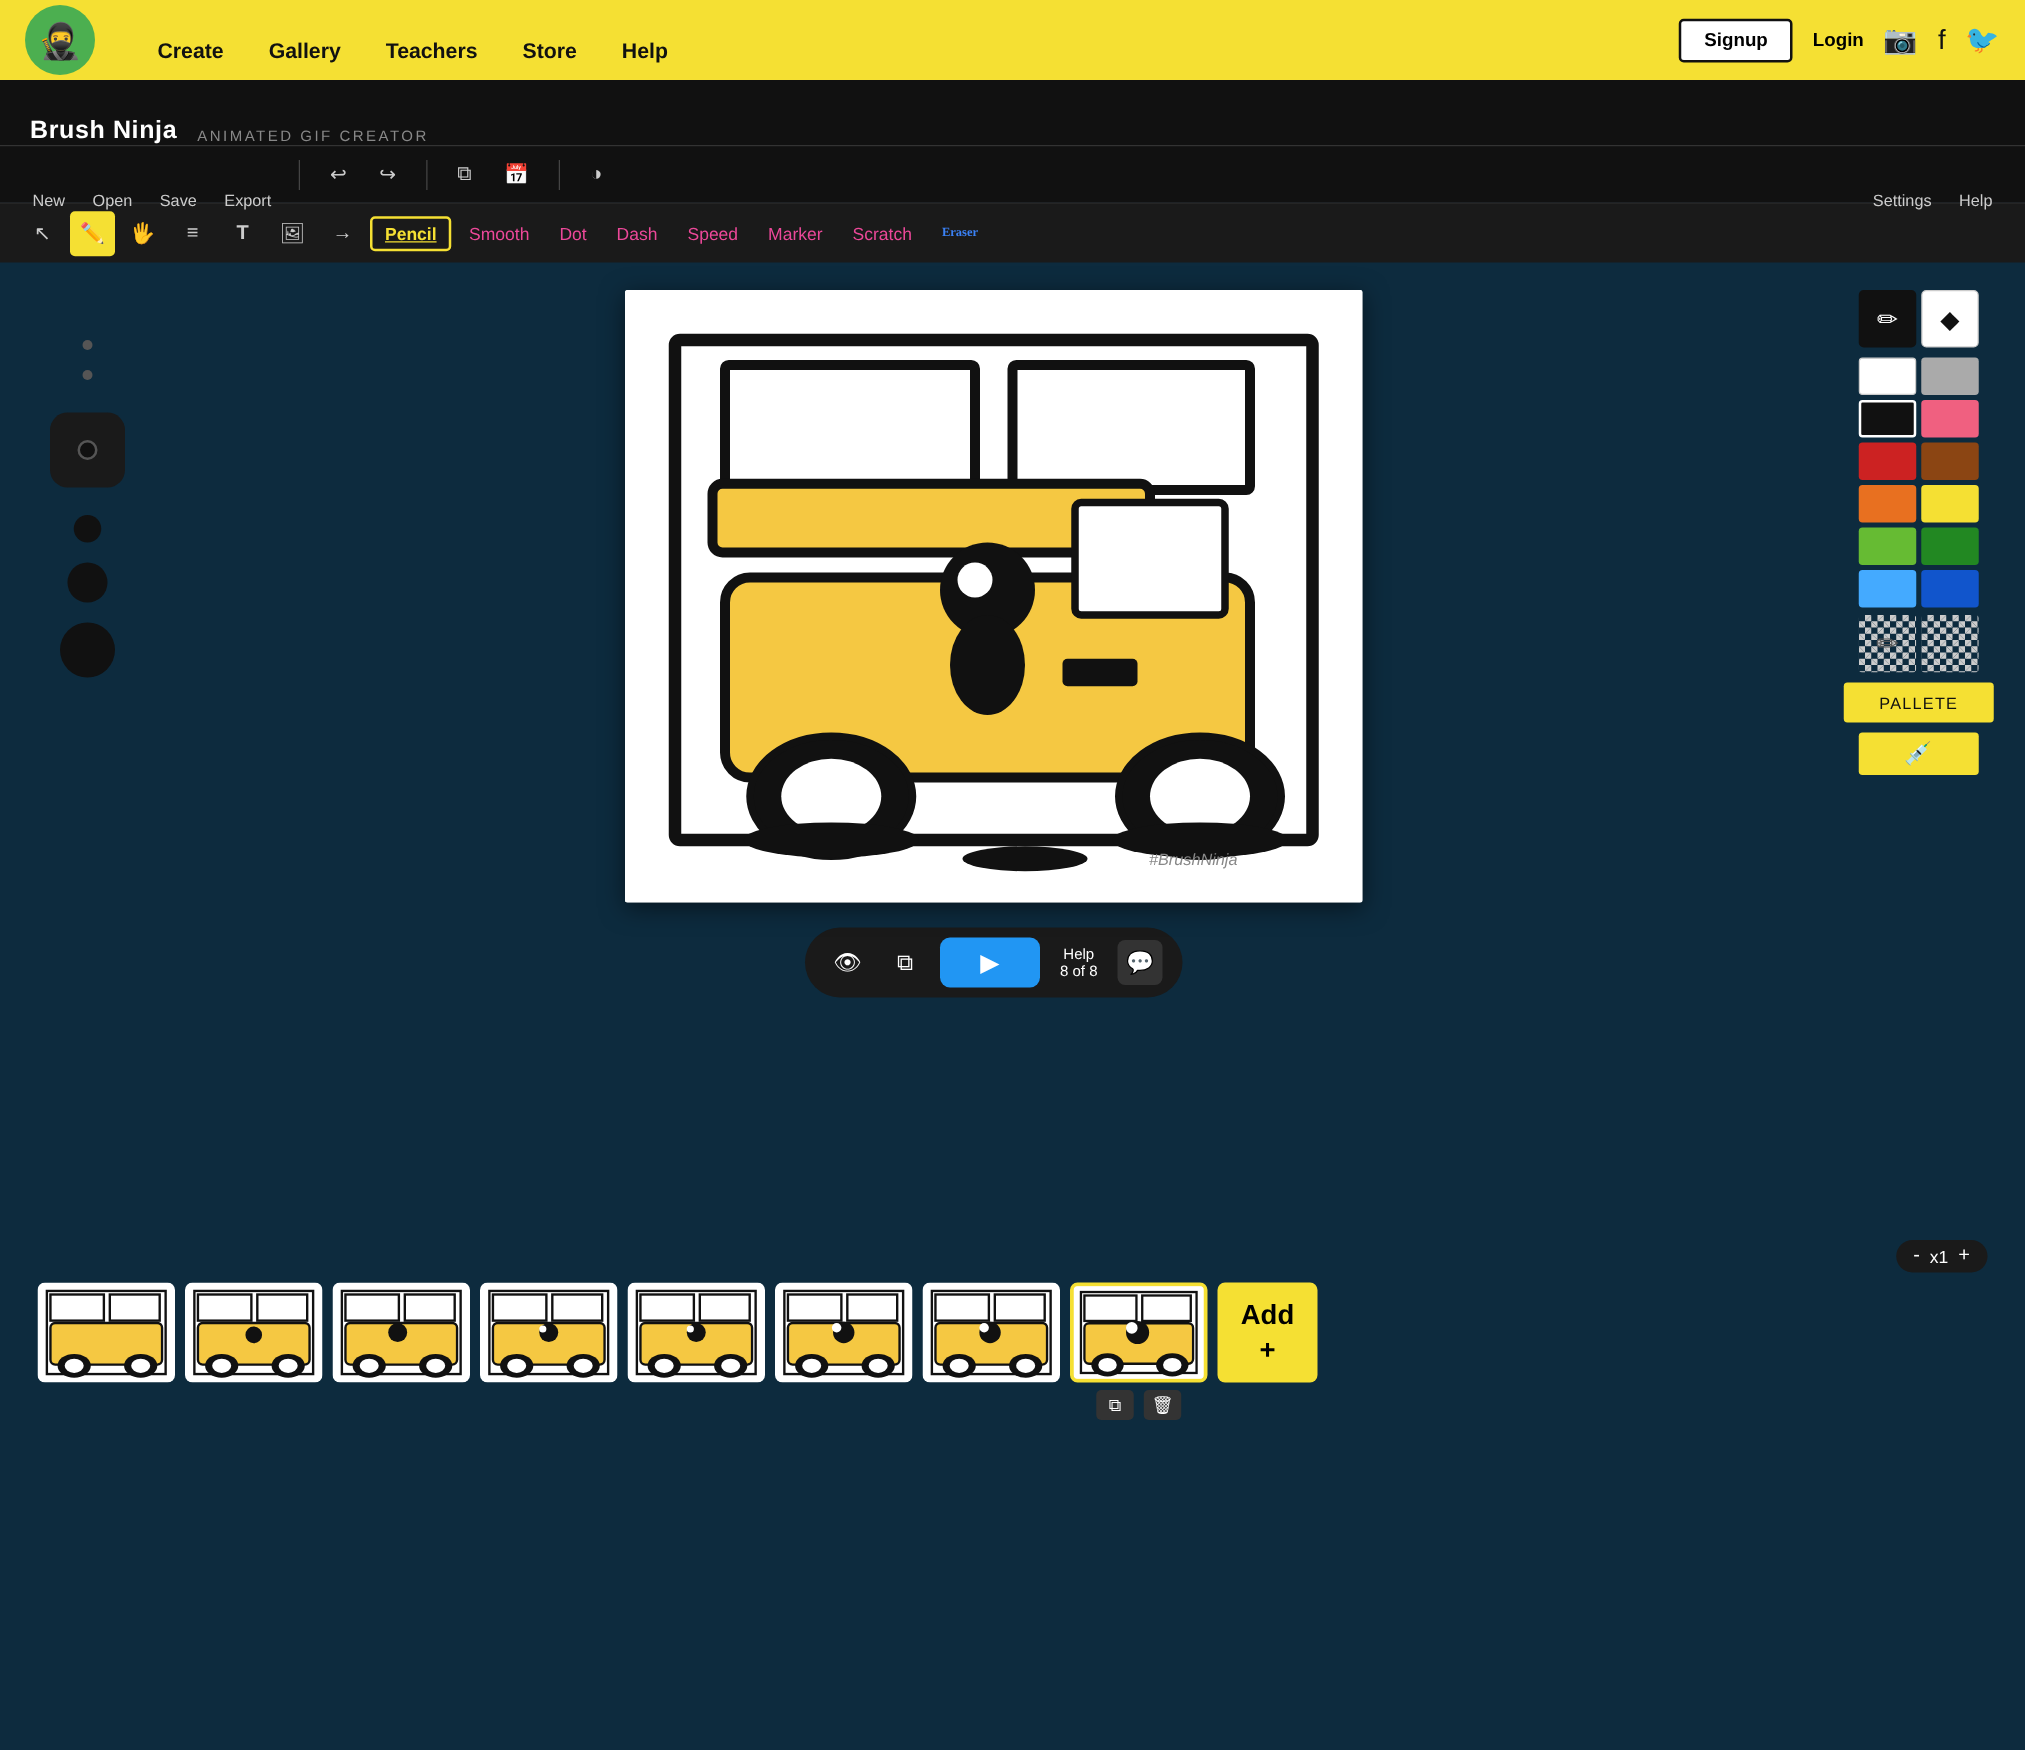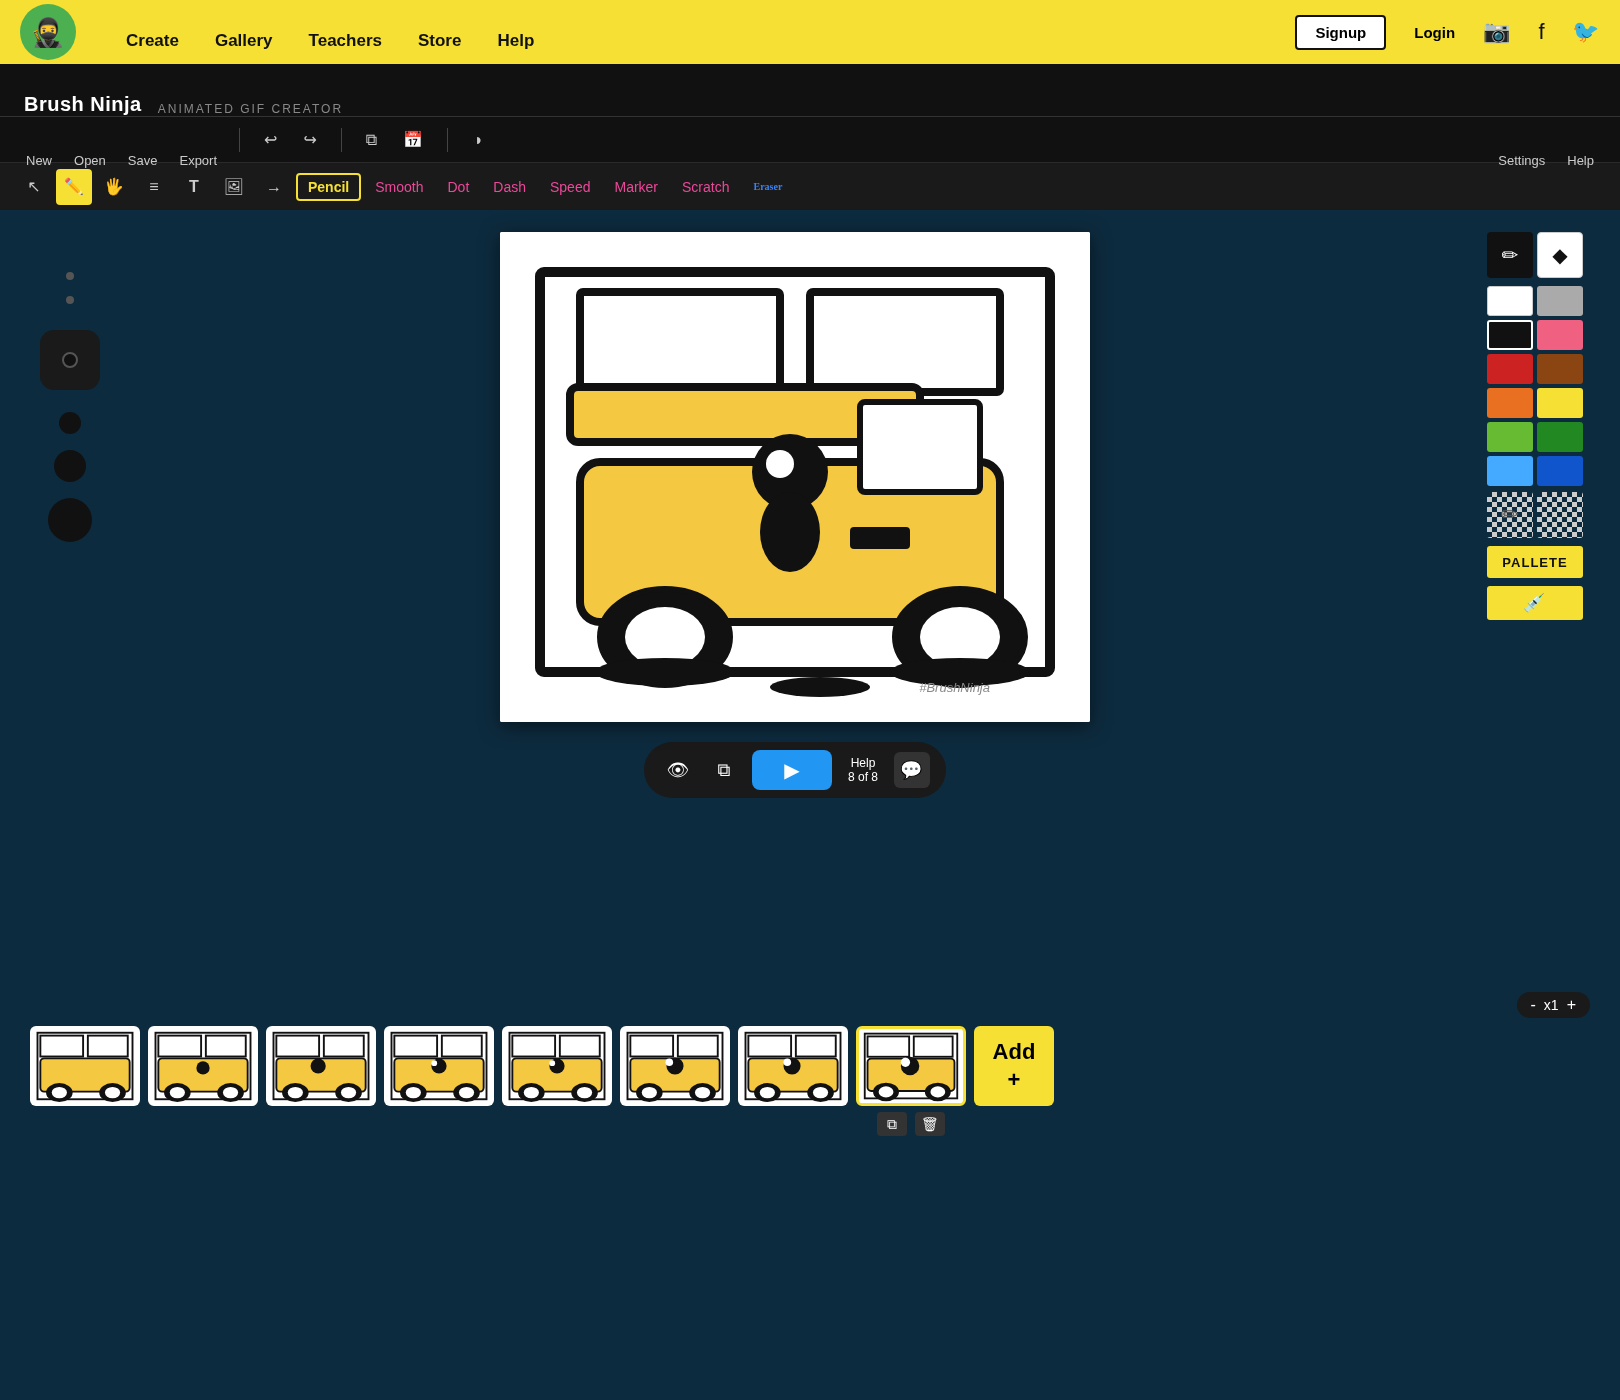--- a/index.html
+++ b/index.html
@@ -39,21 +39,21 @@
     .nav-link {
       font-size: 17px;
       font-weight: 600;
       color: #111;
       cursor: pointer;
       text-decoration: none;
     }
     .nav-right {
       display: flex;
       align-items: center;
-      gap: 28px;
+      gap: 16px;
     }
     .btn-signup {
       border: 2px solid #111;
       background: white;
       padding: 7px 18px;
       font-size: 15px;
       font-weight: 700;
       border-radius: 4px;
       cursor: pointer;
     }
@@ -162,20 +162,21 @@
       cursor: pointer;
       padding: 4px 10px;
       border-radius: 4px;
       border: none;
       background: transparent;
     }
     .brush-tool-label.active {
       color: #f5e033;
       border: 2px solid #f5e033;
       font-weight: 700;
+      text-decoration: underline;
     }
     .eraser-btn {
       font-size: 10px;
       color: #3b82f6;
       cursor: pointer;
       padding: 4px 10px;
       border-radius: 4px;
       border: none;
       background: transparent;
       font-weight: 700;
@@ -285,24 +286,24 @@
       background-size: 10px 10px;
       background-position: 0 0, 0 5px, 5px -5px, -5px 0px;
       position: relative;
       display: flex;
       align-items: center;
       justify-content: center;
     }
     .palette-btn {
       background: #f5e033;
       color: #111;
-      font-weight: 700;
+      font-weight: 400;
       font-size: 13px;
       letter-spacing: 1px;
-      width: 96px;
+      width: 120px;
       height: 32px;
       border: none;
       border-radius: 3px;
       cursor: pointer;
       margin-top: 4px;
     }
     .eyedropper-btn {
       background: #f5e033;
       width: 96px;
       height: 34px;

